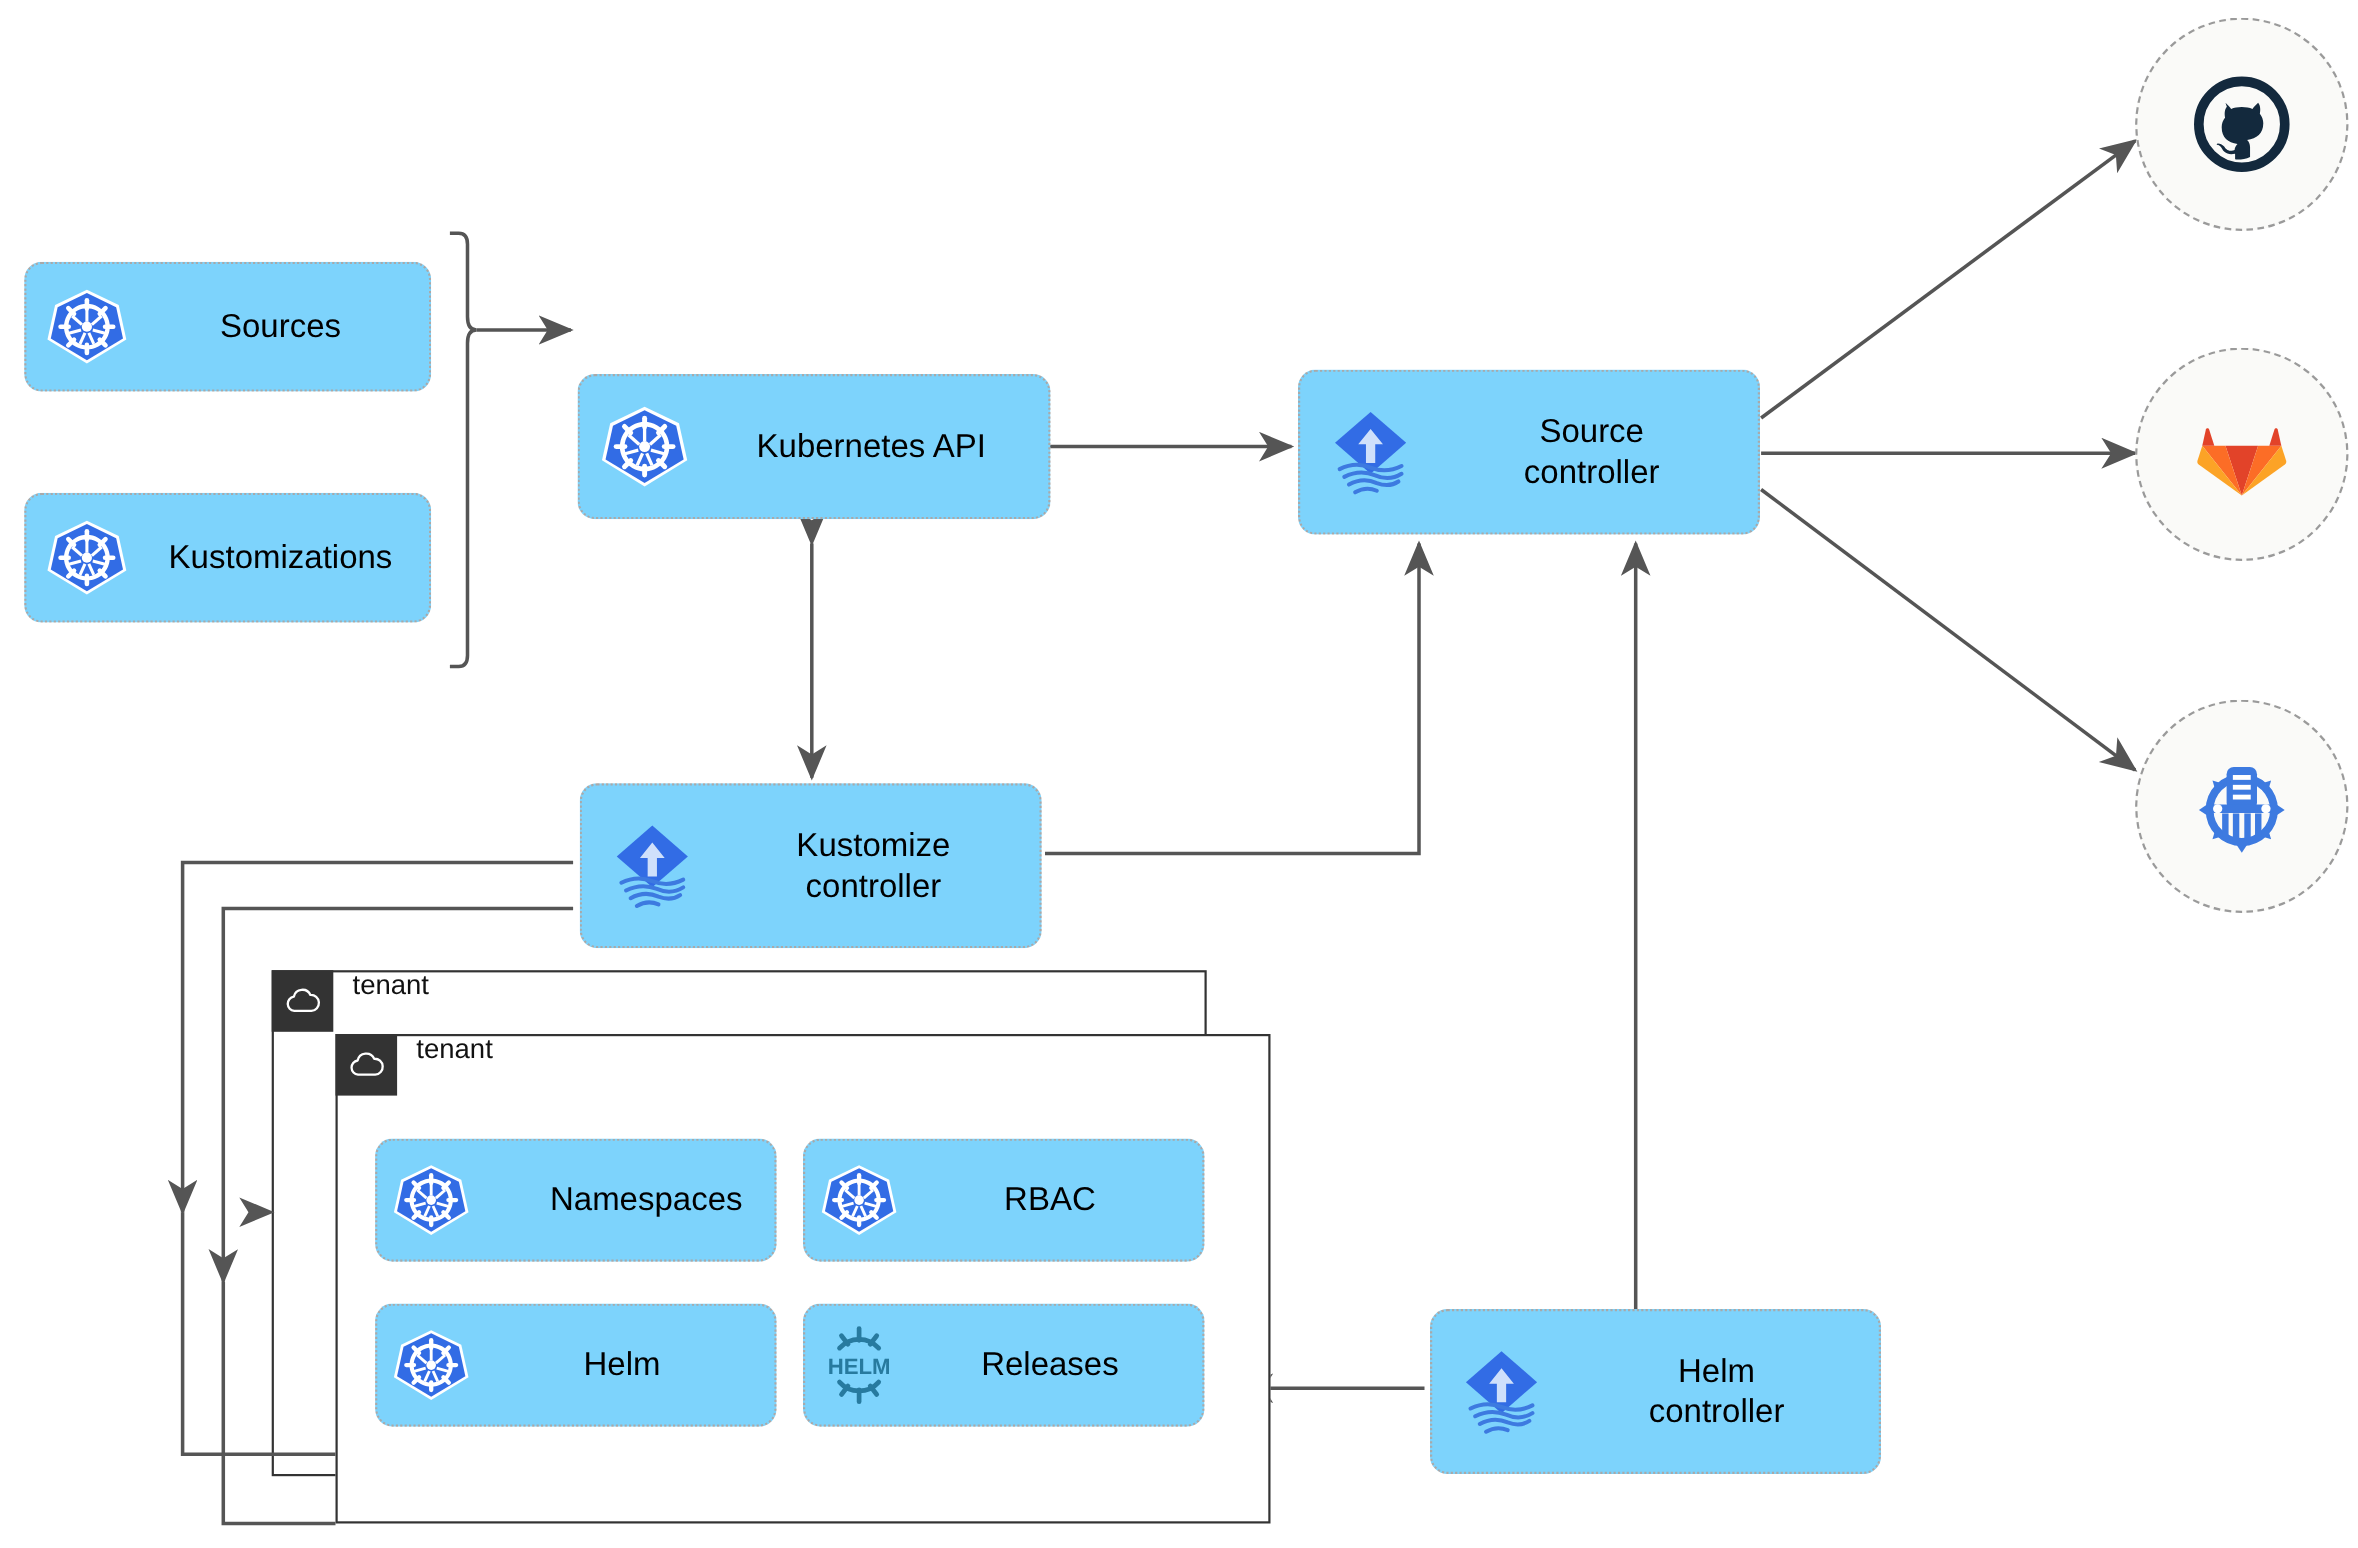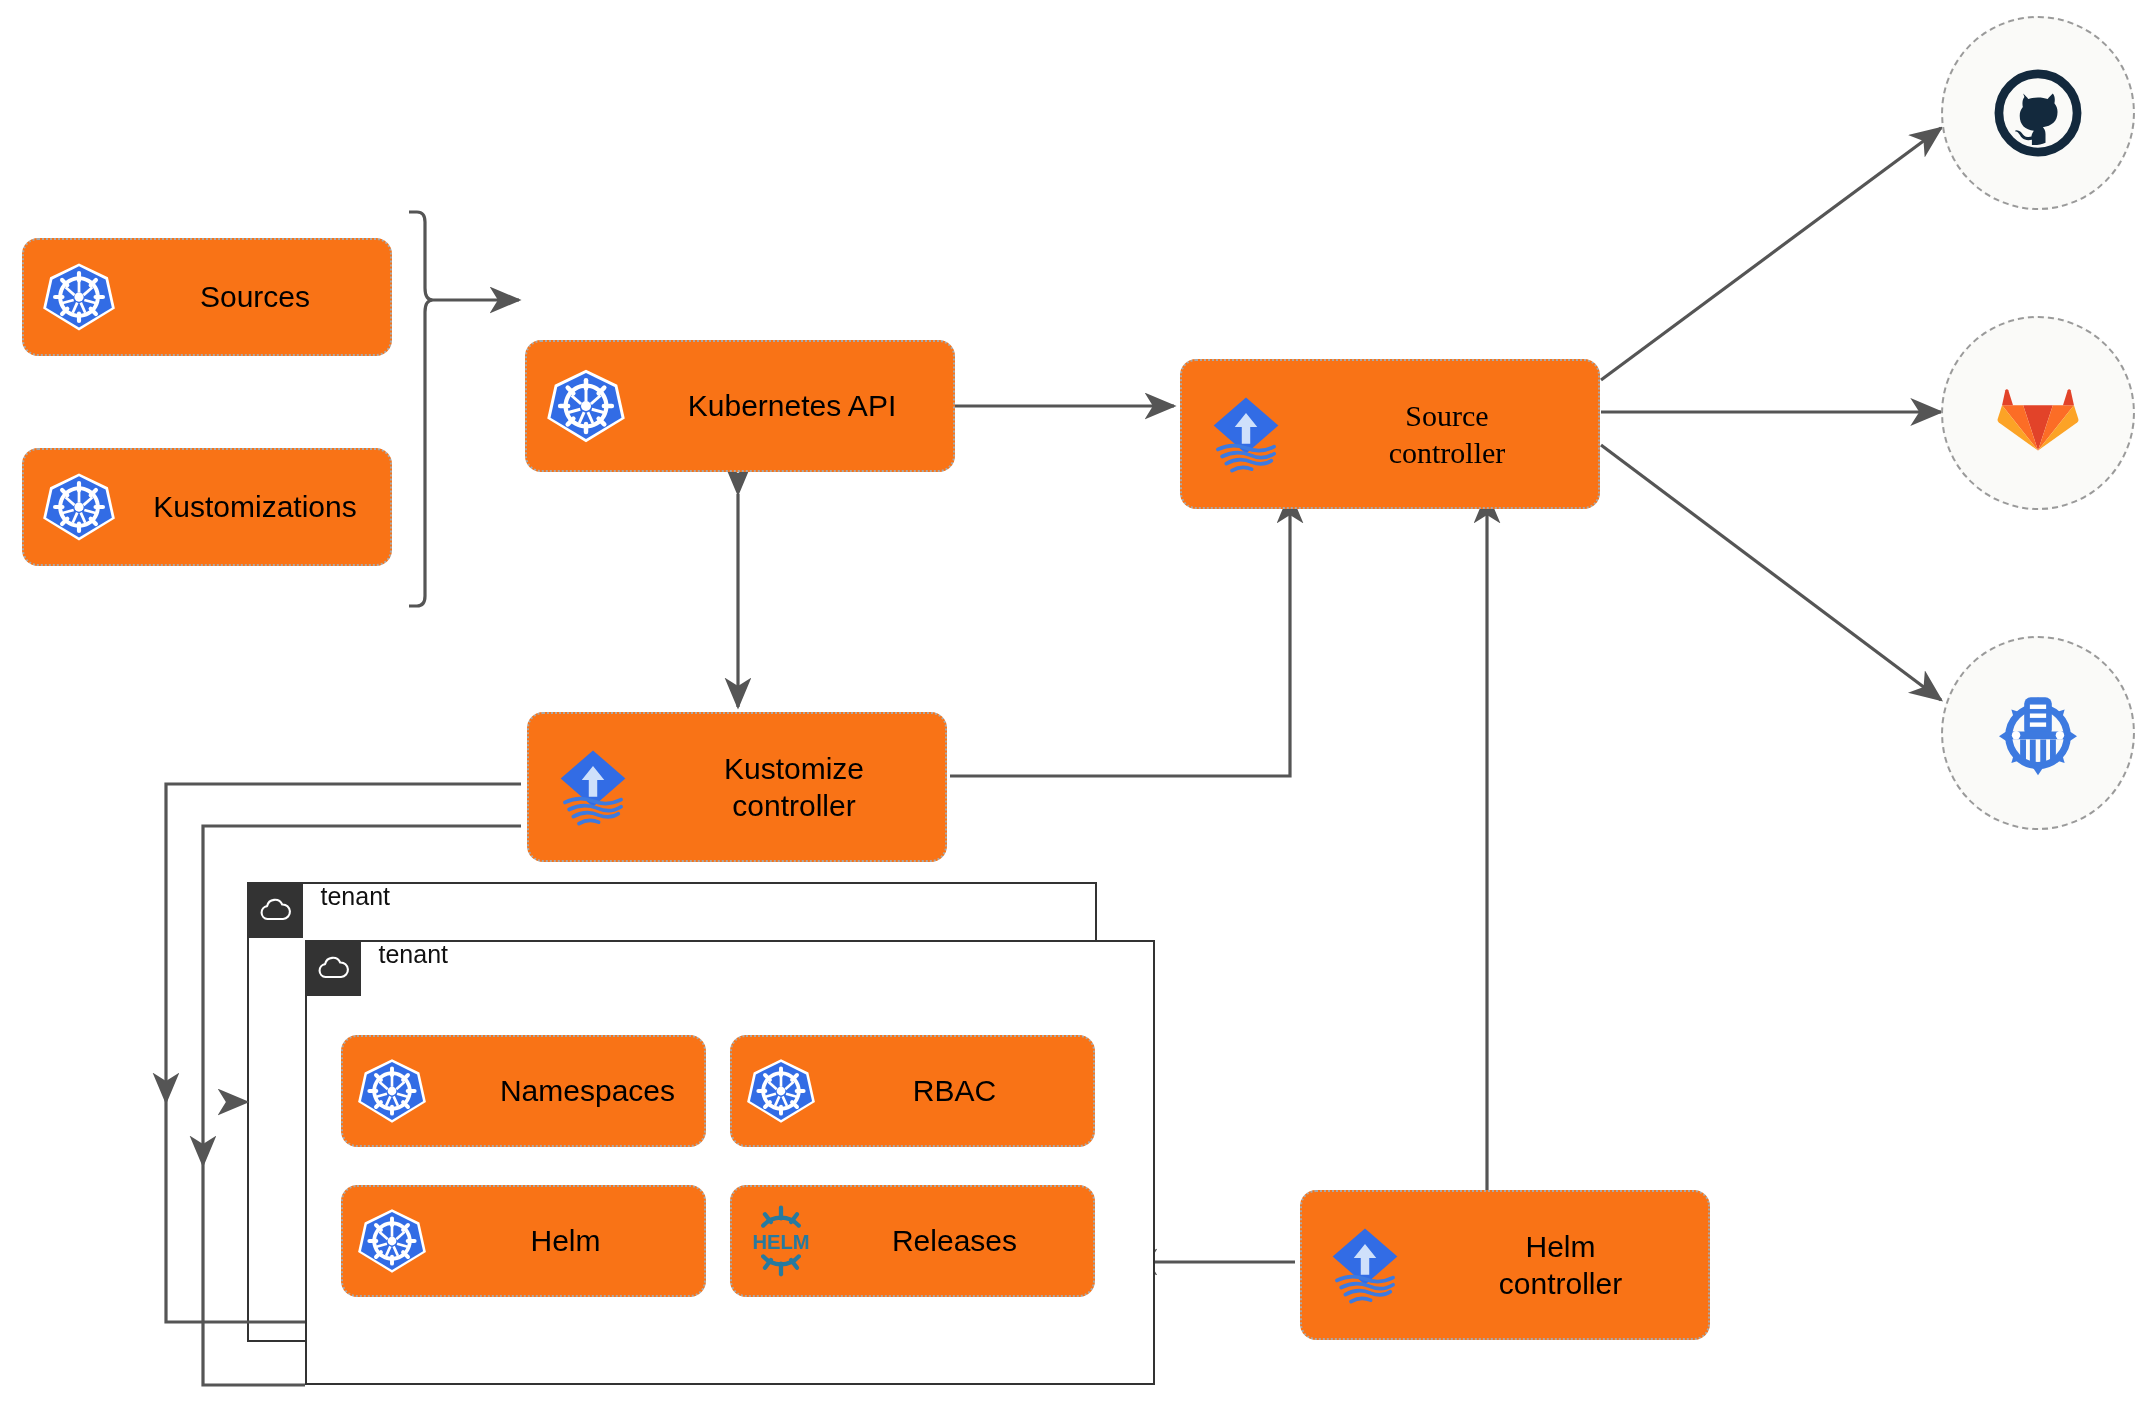--- a/index.html
+++ b/index.html
@@ -6,21 +6,21 @@
   body{
     font-family:"Liberation Sans", sans-serif;
     width:2144px;height:1407px;position:relative;overflow:hidden;
     -webkit-font-smoothing:antialiased;
   }
   #stage{position:absolute;left:0;top:0;width:2144px;height:1407px;}
 
   
   .node{
     position:absolute;
-    background:#f97316;
+    background:#7dd3fc;
     border:2.5px dotted #a9a9a9;
     border-radius:16px;
     display:flex;align-items:center;
     box-sizing:border-box;
     z-index:5;
   }
   .node .ico{flex:0 0 auto;display:flex;align-items:center;justify-content:center;}
   .node .lbl{
     flex:1 1 auto;text-align:center;color:#000;
     font-size:30px;line-height:1.25;white-space:pre-line;
@@ -196,21 +196,21 @@
             <path d="M30.5 36.9 L26.6 45.6"></path>
               <path d="M27.4 34.6 L17.8 37.2"></path>
             <path d="M28.1 30.4 L20.4 23.6"></path>
           </g>
         </g>
       </svg>
     </span>
     <span class="lbl">Kustomizations</span>
   </div>
 
-  <div class="node" style="left:1180px;top:359px;width:420px;height:150px;font-family:Liberation Serif, serif;">
+  <div class="node" style="left:1180px;top:336px;width:420px;height:150px;">
     <span class="ico" style="width:128px;">
       <svg width="90" height="90" viewBox="0 0 64 64">
         <polygon points="32,6 55,26 32,46 9,26" fill="#326ce5"></polygon>
         <path d="M32 17 L40 27 L35 27 L35 39 L29 39 L29 27 L24 27 Z" fill="#cfe0fb"></path>
         <g stroke="#3d7ae0" stroke-width="2.6" fill="none" stroke-linecap="round">
           <path d="M12 43 Q22 38 32 42 Q42 46 52 41"></path>
           <path d="M15 48 Q25 43 35 47 Q44 51 52 46"></path>
           <path d="M18 53 Q27 48 36 52 Q44 55 50 51"></path>
           <path d="M22 58 Q29 54 36 57"></path>
         </g>

